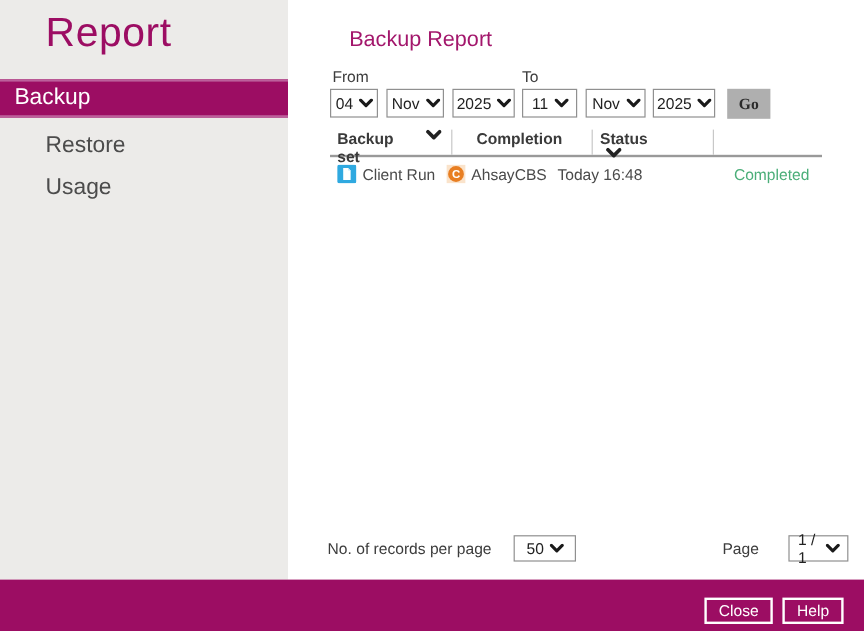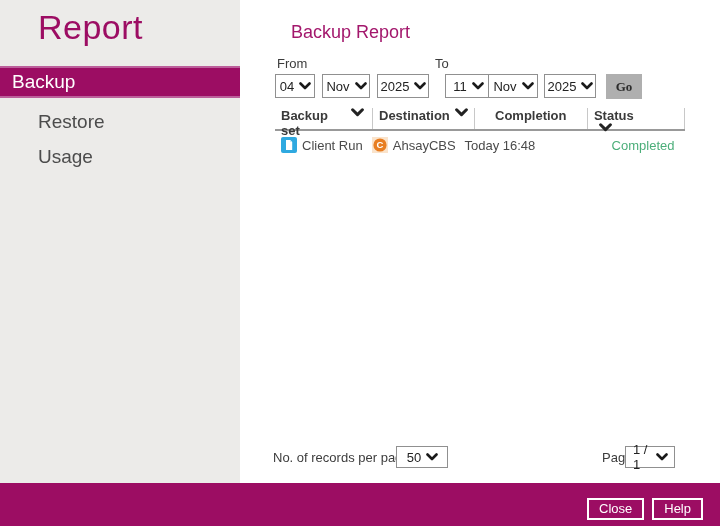--- a/index.html
+++ b/index.html
@@ -25,25 +25,25 @@
   .main{position:absolute;left:240px;top:0;width:480px;height:483px;background:#fff;}
   .main-title{position:absolute;left:51px;top:22px;font-size:18px;color:var(--title);}
 
   .filter-label{position:absolute;top:56px;font-size:13px;color:#3C3C3C;}
   .lbl-from{left:37px;}
   .lbl-to{left:195px;}
 
   .select{position:absolute;top:74px;height:24px;background:#fff;border:1px solid #909090;
     display:flex;align-items:center;justify-content:center;
     padding:0 6px 0 7px;font-size:13px;color:#222;cursor:pointer;}
-  .sel-small{top:446px;height:22px;}
+  .sel-small{top:446px;height:22px;margin-left:32px;}
   .sel-from-day{left:35px;width:40px;}
   .sel-from-month{left:82px;width:48px;}
   .sel-from-year{left:137px;width:52px;}
-  .sel-to-day{left:195px;width:46px;margin-left:10px;}
+  .sel-to-day{left:195px;width:46px;}
   .sel-to-month{left:248px;width:50px;}
   .sel-to-year{left:304px;width:52px;}
   .chev{display:inline-flex;flex:none;margin-left:5px;}
 
   .go-btn{position:absolute;left:366px;top:74px;width:36px;height:25px;background:#AFAFAF;
     border:none;font-family:Liberation Serif, serif;font-size:13px;font-weight:600;color:#2B2B2B;cursor:pointer;}
 
   
   .table{position:absolute;left:35px;top:108px;width:410px;}
   .thead{display:flex;height:23px;border-bottom:2px solid #999;}
@@ -149,28 +149,20 @@
     <div class="table">
       <div class="thead">
         <div class="th c1">
           <span>Backup set</span>
           <span class="chev">
             <svg width="13" height="9" viewBox="0 0 12 8">
                 <path d="M1.5 1.5 L6 6 L10.5 1.5" fill="none" stroke="#222" stroke-width="2.8" stroke-linecap="round" stroke-linejoin="round"></path>
               </svg>
           </span>
         </div>
-        <div class="th c2">
-          <span>Destination</span>
-          <span class="chev">
-            <svg width="13" height="9" viewBox="0 0 12 8">
-                <path d="M1.5 1.5 L6 6 L10.5 1.5" fill="none" stroke="#222" stroke-width="2.8" stroke-linecap="round" stroke-linejoin="round"></path>
-              </svg>
-          </span>
-        </div>
         <div class="th c3 nosort">
           <span>Completion</span>
         </div>
         <div class="th c4">
           <span>Status</span>
           <span class="chev">
             <svg width="13" height="9" viewBox="0 0 12 8">
                 <path d="M1.5 1.5 L6 6 L10.5 1.5" fill="none" stroke="#222" stroke-width="2.8" stroke-linecap="round" stroke-linejoin="round"></path>
               </svg>
           </span>

